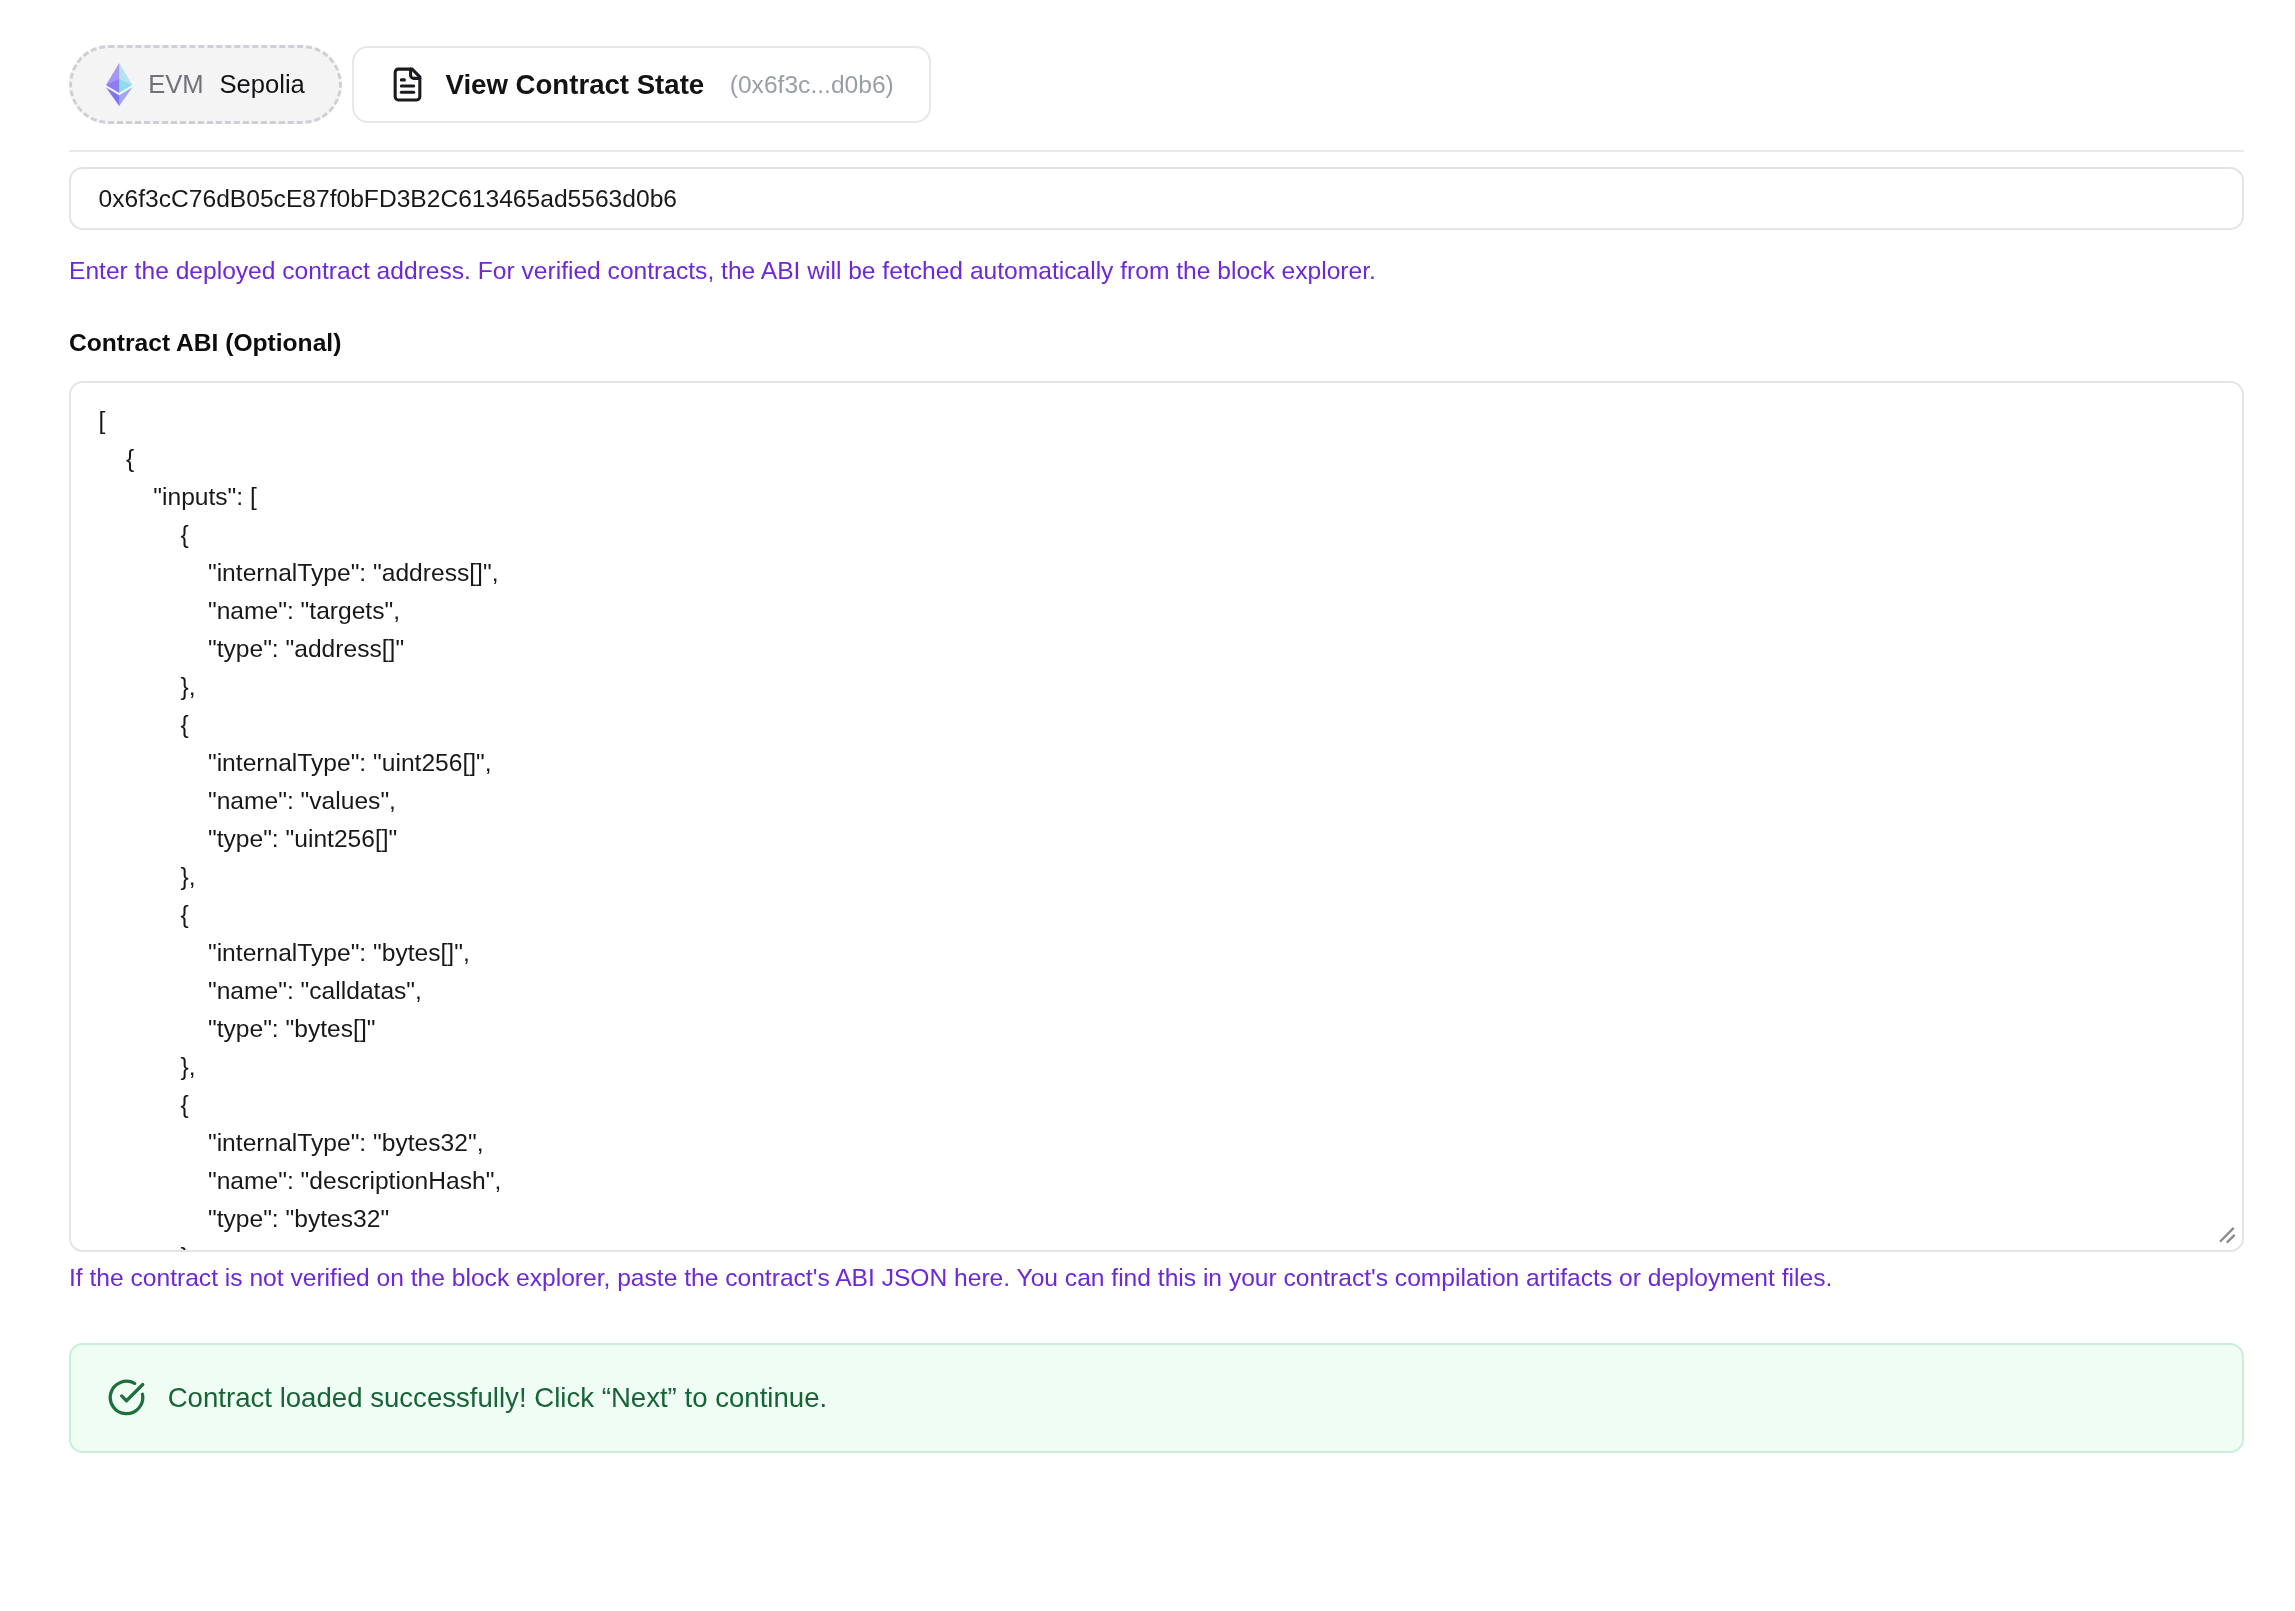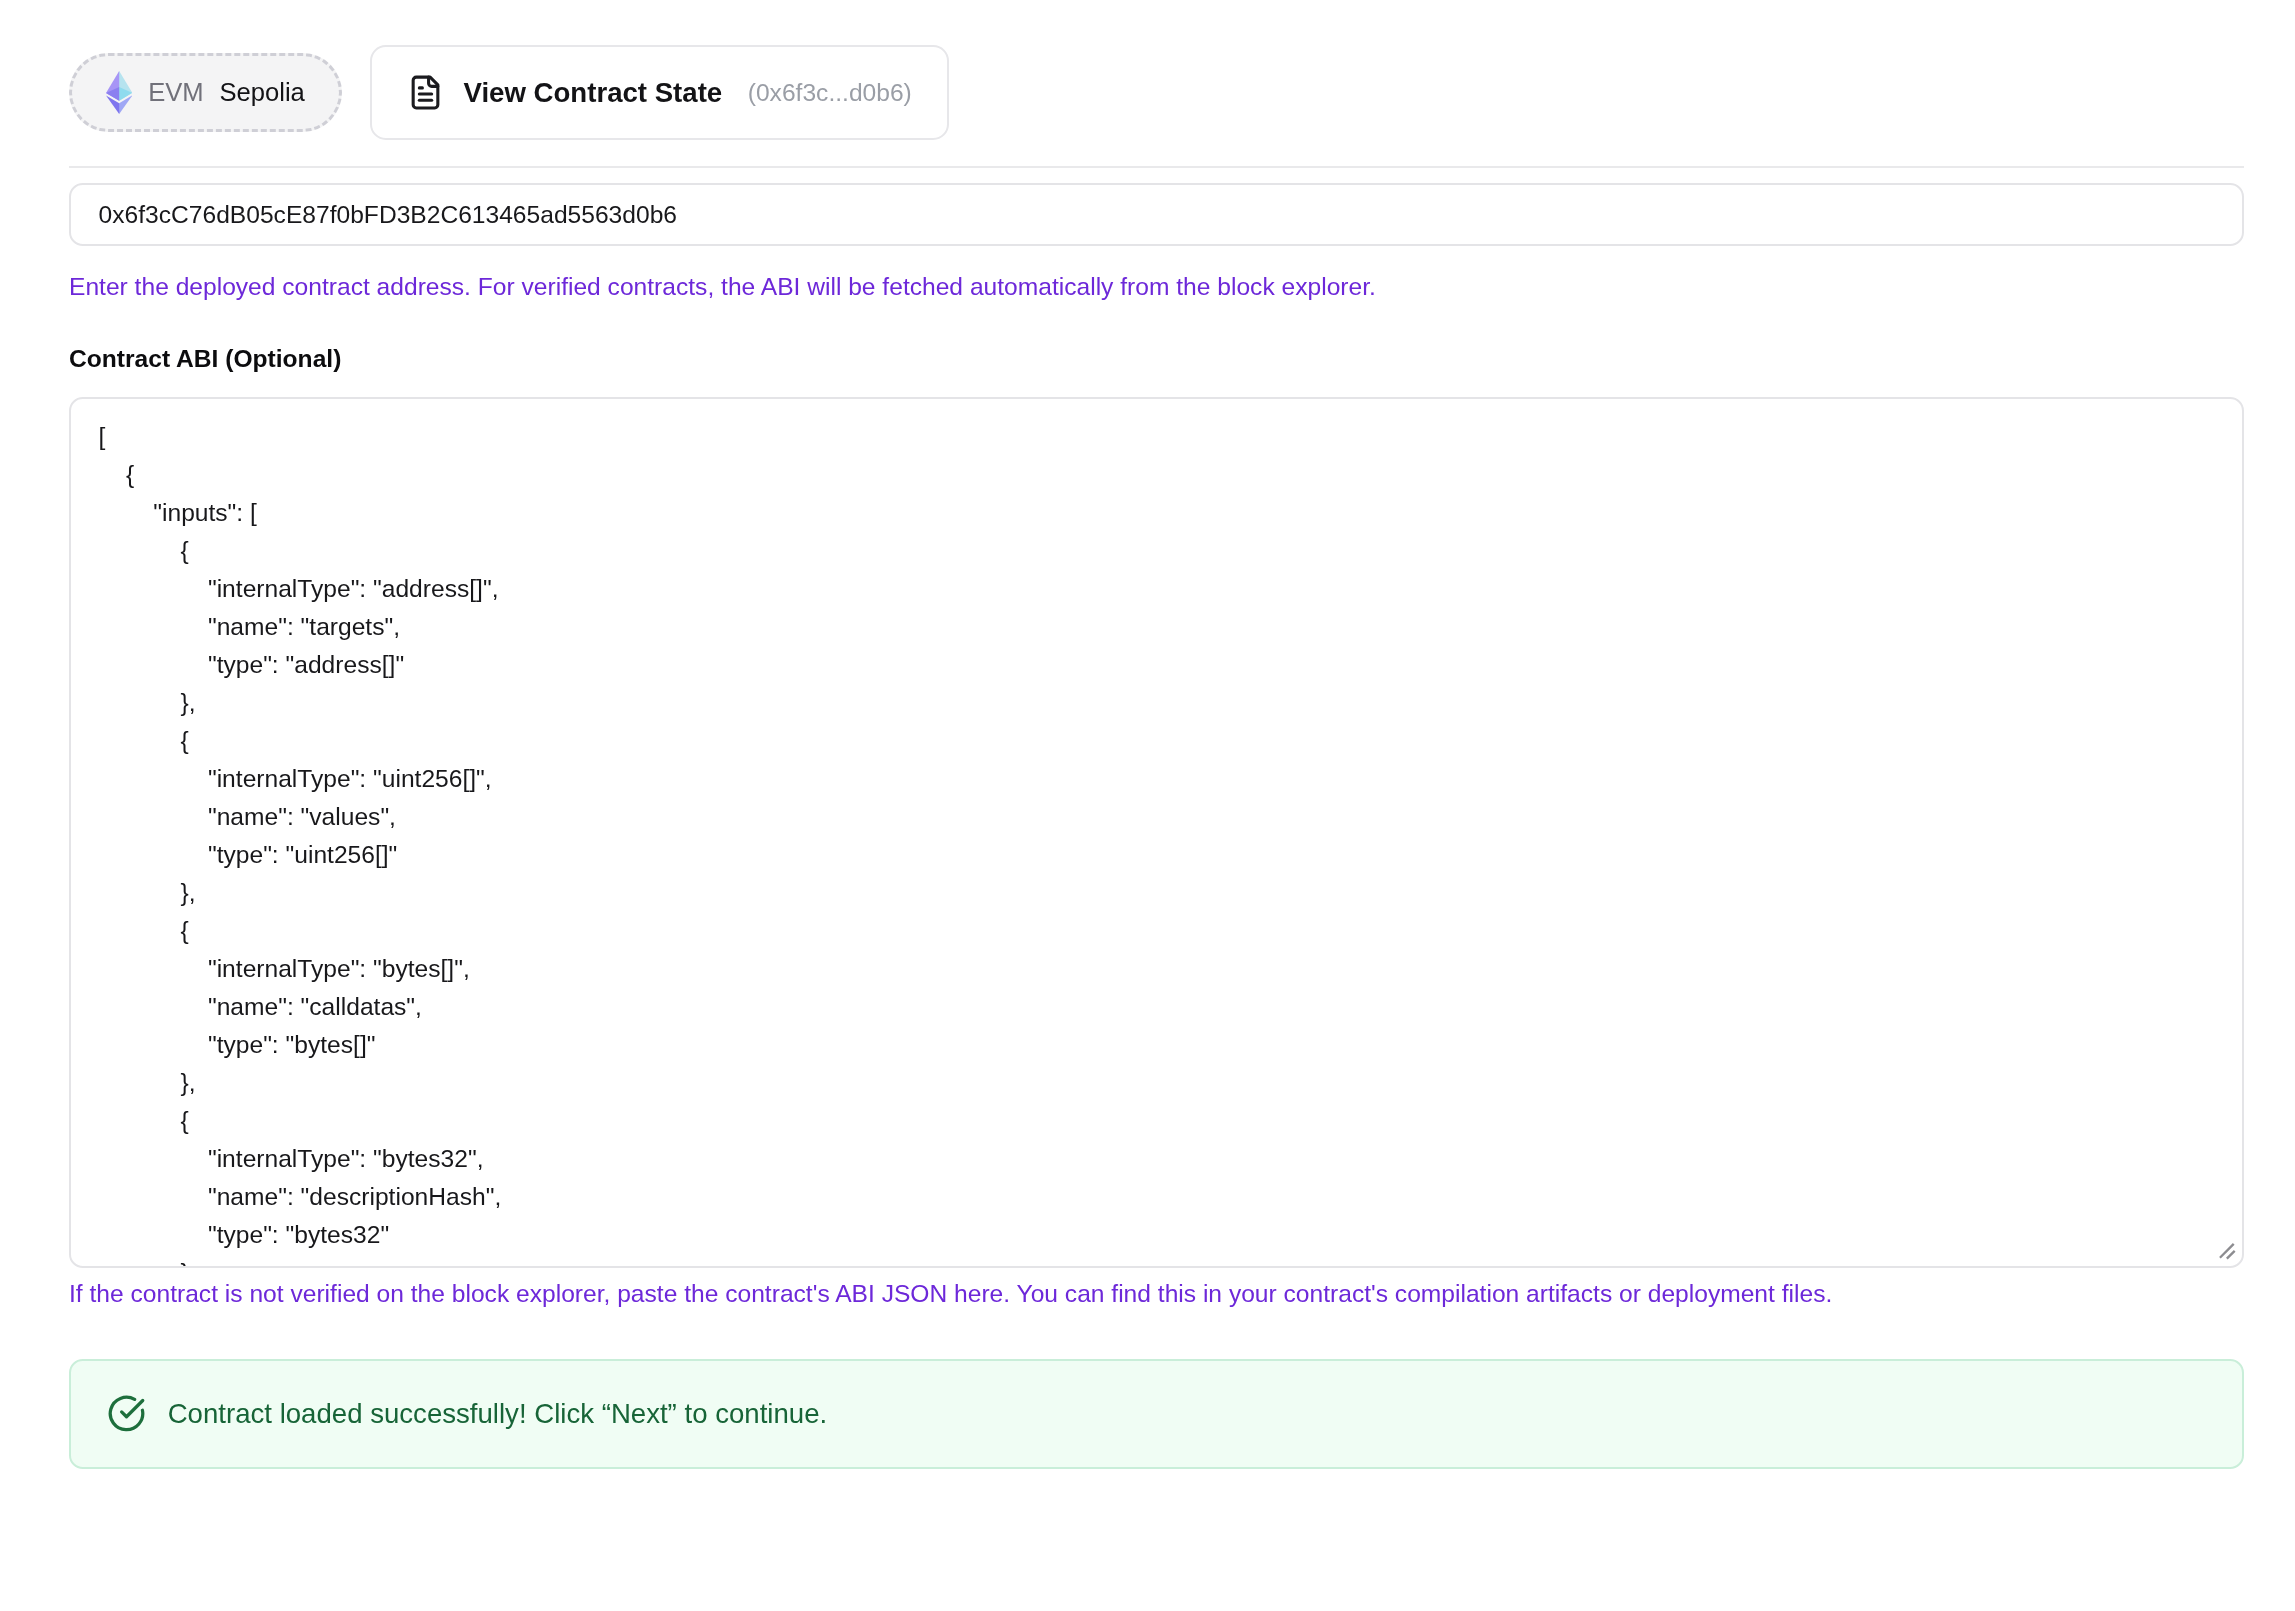--- a/index.html
+++ b/index.html
@@ -6,37 +6,37 @@
   html, body { background: #ffffff; }
   body {
     width: 2295px; height: 1612px;
     font-family: "Liberation Sans", sans-serif;
     color: #131316;
     overflow: hidden;
   }
   .container { padding: 0 51px 0 69px; }
 
   
-  .topbar { margin-top: 45px; display: flex; align-items: center; gap: 28px; }
+  .topbar { margin-top: 45px; display: flex; align-items: center; gap: 10px; }
 
   .net-pill {
     display: inline-flex; align-items: center; gap: 15.8px;
     height: 79px; padding: 0 34px;
     background: #f4f4f5;
     border: 3px dashed #cfcfd6;
     border-radius: 43px;
     cursor: pointer;
   }
   .eth-icon svg { display: block; height: 43px; width: auto; }
   .chain-label { font-size: 25.6px; color: #71717a; }
   .network-label { font-size: 25.6px; color: #131316; font-weight: 500; }
 
   .tab-btn {
     display: inline-flex; align-items: center; gap: 19.7px;
-    height: 95px; padding: 0 35px;
+    height: 77px; padding: 0 35px;
     background: #ffffff;
     border: 2px solid #e7e7ea;
     border-radius: 15.8px;
     cursor: pointer;
   }
   .file-icon svg { display: block; width: 37px; height: 37px; }
   .tab-label { font-size: 27.6px; font-weight: 600; color: #131316; }
   .tab-addr { font-size: 24.6px; color: #9a9ea6; margin-left: 5.9px; }
 
   .divider { border: none; border-top: 2px solid #e9e9eb; margin-top: 25.6px; }

